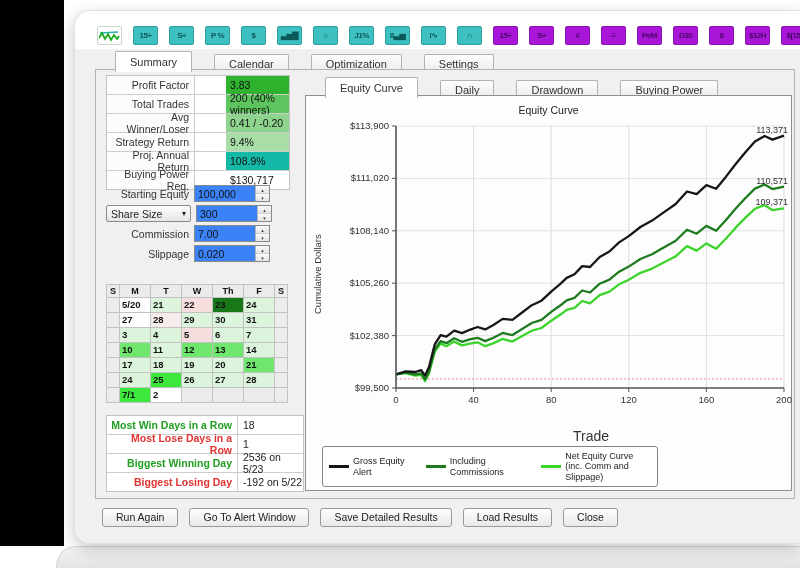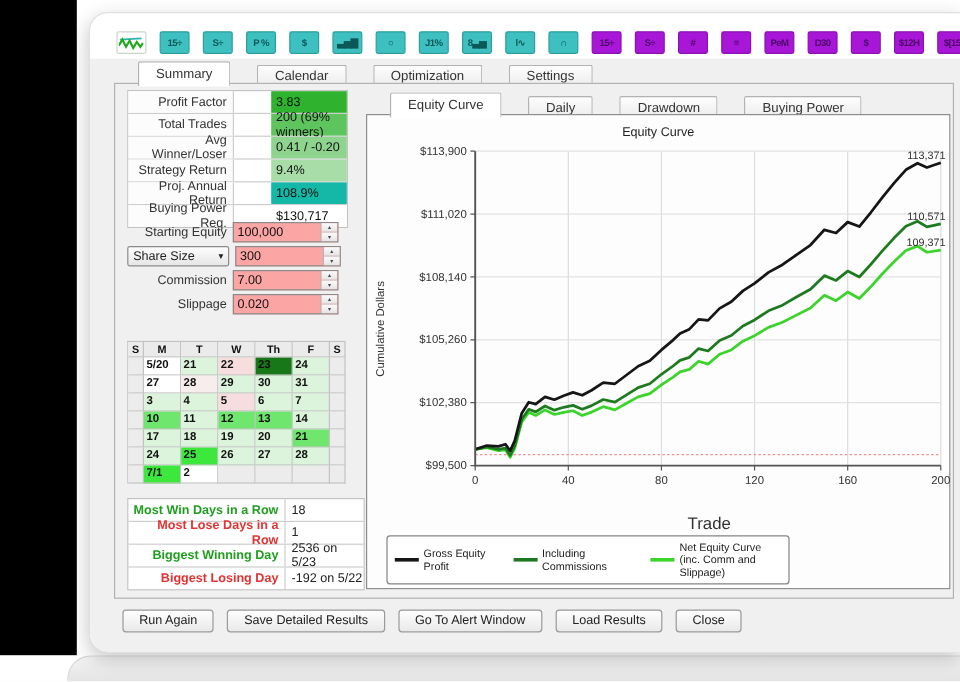--- a/index.html
+++ b/index.html
@@ -37,21 +37,21 @@
   .st-lbl{width:88px;text-align:right;padding-right:5px;color:#333;background:#fcfcfc;
     border-right:1px solid #cdcdcd;height:100%;display:flex;align-items:center;justify-content:flex-end;box-sizing:border-box;}
   .st-val{flex:1;padding-left:4px;color:#111;height:100%;display:flex;align-items:center;}
   
   .inputs{position:absolute;left:10px;top:115px;width:182px;}
   .in-row{display:flex;height:17px;margin-bottom:3px;align-items:center;}
   .in-lbl{width:88px;text-align:right;padding-right:5px;font-size:10.5px;color:#333;box-sizing:border-box;}
   .dd{width:85px;height:17px;box-sizing:border-box;border:1px solid #8a8a8a;border-radius:2px;
     background:linear-gradient(#fdfdfd,#e6e6e6);font-size:10.5px;color:#222;display:flex;
     align-items:center;justify-content:space-between;padding:0 4px;margin-right:5px;cursor:pointer;}
-  .spin{display:flex;width:88px;height:17px;box-sizing:border-box;border:1px solid #8a8a8a;background:#fca5a5;gap:14px;}
+  .spin{display:flex;width:76px;height:17px;box-sizing:border-box;border:1px solid #8a8a8a;background:#3b82f6;gap:14px;}
   .spin .v{flex:1;font-size:10.5px;color:#111;display:flex;align-items:center;padding-left:3px;}
   .ud{width:13px;border-left:1px solid #b5b5b5;display:flex;flex-direction:column;}
   .ud div{flex:1;display:flex;align-items:center;justify-content:center;font-size:5px;color:#444;
     background:linear-gradient(#fafafa,#e4e4e4);cursor:pointer;}
   .ud div:first-child{border-bottom:1px solid #cfcfcf;}
   
   .cal-title{position:absolute;left:10px;top:199px;width:182px;text-align:center;font-size:10.5px;color:#111;}
   .calendar{position:absolute;left:10px;top:214px;border-top:1px solid #c2c2c2;border-left:1px solid #c2c2c2;background:#fff;}
   .cal-grid{display:grid;grid-template-columns:13px repeat(5,31px) 13px;}
   .cal-cell{border-right:1px solid #c2c2c2;border-bottom:1px solid #c2c2c2;height:15px;
@@ -142,21 +142,21 @@
 
     <div class="page">
 
       <div class="stats-table" id="stats-table">
           <div class="st-row">
             <div class="st-lbl">Profit Factor</div>
             <div class="st-val" style="background: rgb(47, 179, 47);">3.83</div>
           </div>
           <div class="st-row">
             <div class="st-lbl">Total Trades</div>
-            <div class="st-val" style="background: rgb(94, 196, 94);">200 (69% winners)</div>
+            <div class="st-val" style="background: rgb(94, 196, 94);">200 (40% winners)</div>
           </div>
           <div class="st-row">
             <div class="st-lbl">Avg Winner/Loser</div>
             <div class="st-val" style="background: rgb(142, 212, 142);">0.41 / -0.20</div>
           </div>
           <div class="st-row">
             <div class="st-lbl">Strategy Return</div>
             <div class="st-val" style="background: rgb(168, 221, 168);">9.4%</div>
           </div>
           <div class="st-row">
@@ -346,36 +346,36 @@
               <line x1="400.40000000000003" y1="272" x2="400.40000000000003" y2="276" stroke="#555" stroke-width="1"></line>
               <text x="400.40000000000003" y="287" text-anchor="middle" font-size="9.5" fill="#333" font-family="Liberation Sans,sans-serif">160</text>
               <line x1="478" y1="272" x2="478" y2="276" stroke="#555" stroke-width="1"></line>
               <text x="478" y="287" text-anchor="middle" font-size="9.5" fill="#333" font-family="Liberation Sans,sans-serif">200</text>
             </svg></div>
         <div class="y-label">Cumulative Dollars</div>
         <div class="x-label">Trade</div>
         <div class="legend" id="legend">
             <div class="leg-item">
               <span class="leg-swatch" style="background: rgb(22, 22, 22);"></span>
-              <span class="leg-txt">Gross Equity Profit</span>
+              <span class="leg-txt">Gross Equity Alert</span>
             </div>
             <div class="leg-item">
               <span class="leg-swatch" style="background: rgb(30, 122, 30);"></span>
               <span class="leg-txt">Including Commissions</span>
             </div>
             <div class="leg-item">
               <span class="leg-swatch" style="background: rgb(59, 212, 42);"></span>
               <span class="leg-txt">Net Equity Curve (inc. Comm and Slippage)</span>
             </div>
           </div>
       </div>
 
     </div>
 
     <div class="footer" id="footer">
         <div class="btn">Run Again</div>
+        <div class="btn">Go To Alert Window</div>
         <div class="btn">Save Detailed Results</div>
-        <div class="btn">Go To Alert Window</div>
         <div class="btn">Load Results</div>
         <div class="btn">Close</div>
       </div>
   </div>
 </div>
 
 </body></html>

